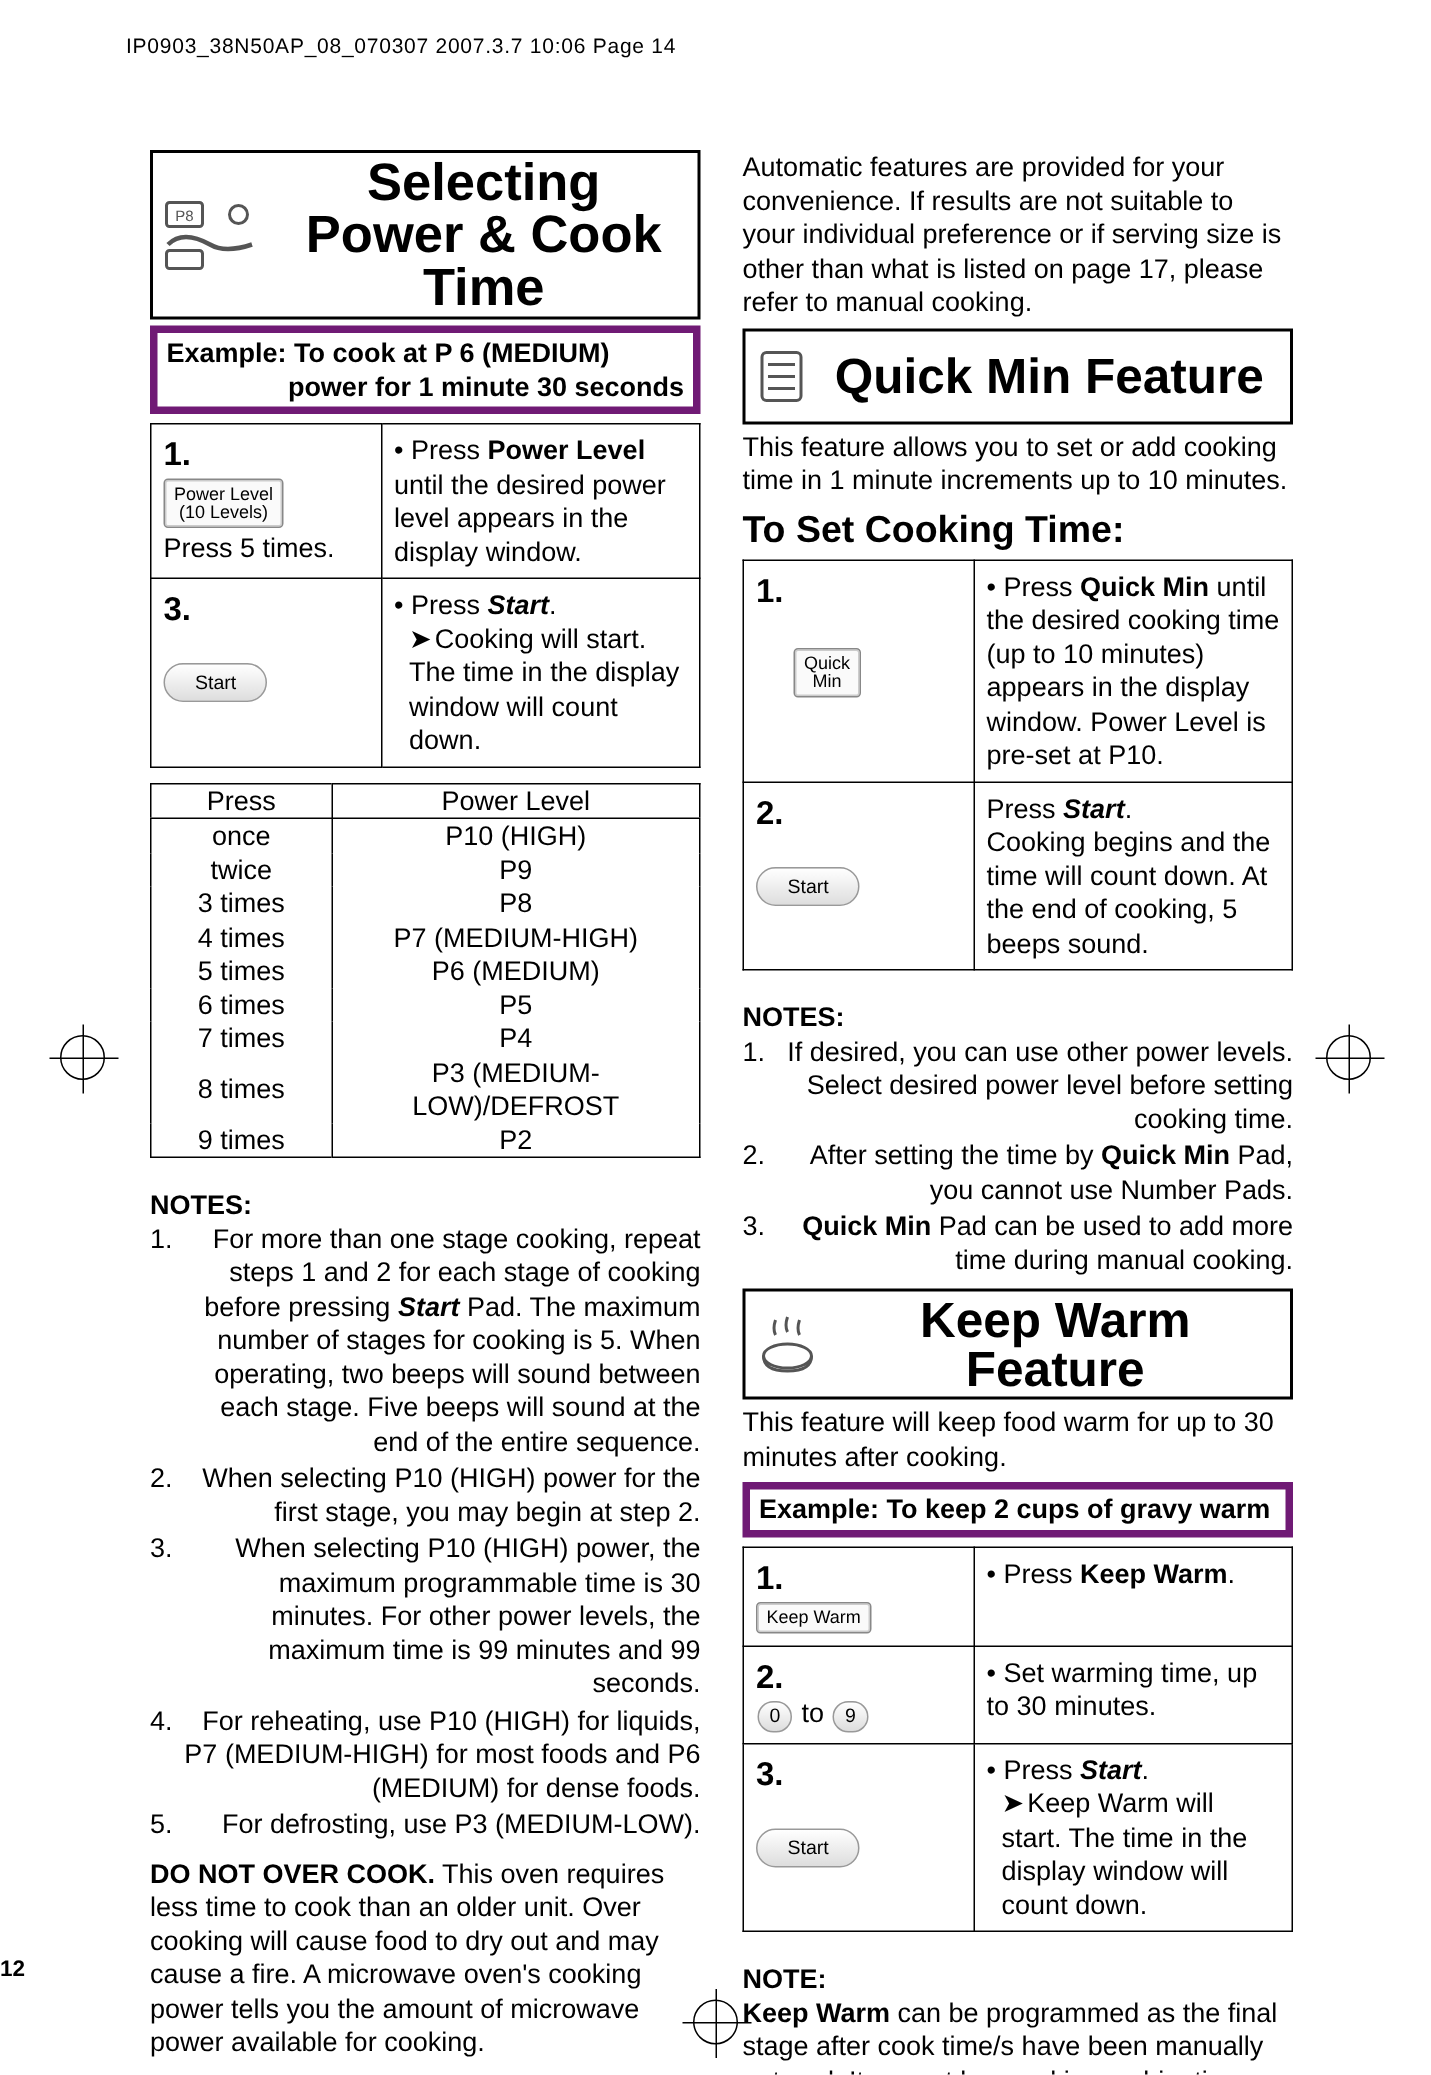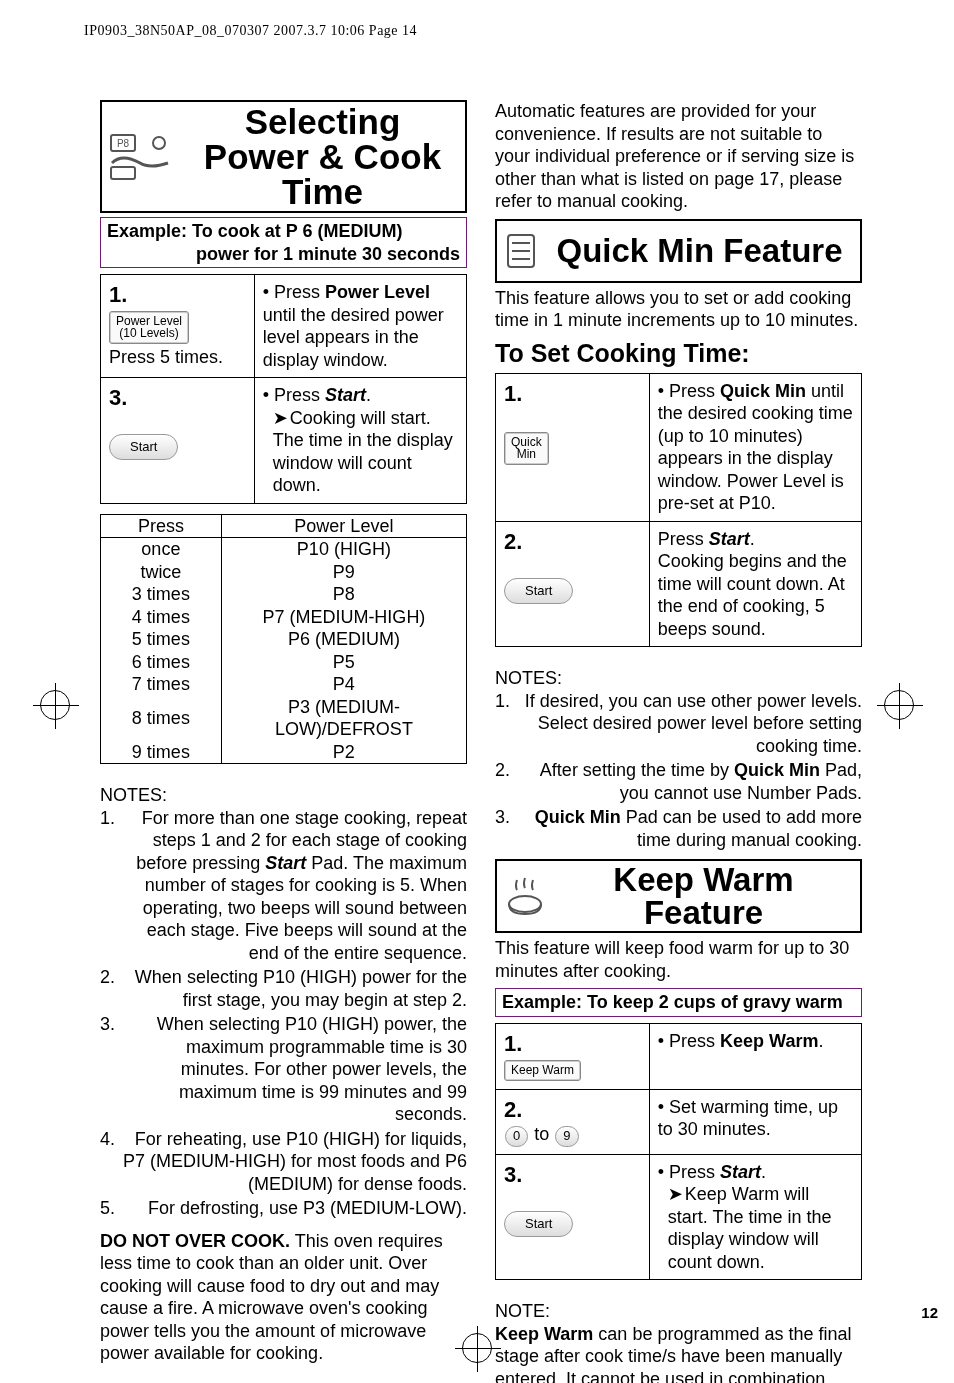--- a/index.html
+++ b/index.html
@@ -9,21 +9,21 @@
     background: #fff;
     font-family: Arial, Helvetica, sans-serif;
     color: #000;
     position: relative;
     font-size: 18px;
     line-height: 1.25;
   }
   .header-line {
     position: absolute;
     top: 22px; left: 84px;
-    font-family: Liberation Serif, serif;
+    font-family: Liberation Sans, sans-serif;
     font-size: 14px;
     letter-spacing: 0.5px;
   }
   .reg-circle { position:absolute; width:30px; height:30px; border:1px solid #000; border-radius:50%; }
   .reg-circle::before, .reg-circle::after { content:""; position:absolute; background:#000;}
   .reg-circle::before { left:-8px; top:14px; width:46px; height:1px;}
   .reg-circle::after  { top:-8px; left:14px; height:46px; width:1px;}
 
   .cols {
     position: absolute;
@@ -58,21 +58,21 @@
     font-weight: bold;
     font-size: 35px;
     line-height: 1.0;
     text-align: center;
     flex:1;
   }
   .titlebox.small .ttl { font-size: 33px; }
   .titlebox.quick .icon-slot { width: 40px; }
 
   .examplebar {
-    border: 1px solid #701a75;
+    border: 5px solid #701a75;
     padding: 2px 6px;
     font-weight: bold;
     font-size: 18px;
     margin-bottom: 6px;
   }
   .examplebar .sub { display:block; text-align:right; font-size:18px; }
 
   .steptbl {
     border: 1px solid #000;
     width: 100%;
@@ -130,39 +130,39 @@
     font-size: 18px;
     margin-bottom: 8px;
   }
   .pltable th, .pltable td {
     padding: 0 8px;
     text-align: center;
   }
   .pltable th { border-bottom: 1px solid #000; font-weight: normal; }
   .pltable td:first-child, .pltable th:first-child { border-right: 1px solid #000; width: 33%; }
 
-  .sect-h { font-weight: normal; font-size: 18px; margin-top: 20px; }
+  .sect-h { font-weight: bold; font-size: 18px; margin-top: 20px; }
   ol.notes { padding-left: 20px; font-size: 18px; }
   ol.notes li { margin-bottom: 2px; text-align: right; }
 
   p.para { font-size: 18px; margin-top: 10px; }
 
   .intro { font-size: 18px; margin-bottom: 6px; }
 
   h2.subh {
     font-size: 25px;
     font-weight: bold;
     margin: 6px 0 4px 0;
   }
 
   .pagenum {
     position:absolute;
     bottom: 60px;
     left: 0; right: 16px;
-    text-align:right;
+    text-align:left;
     font-weight: bold;
     font-size: 15px;
   }
 </style>
 </head>
 <body>
 
 <div class="header-line">IP0903_38N50AP_08_070307  2007.3.7  10:06  Page 14</div>
 <div class="reg-circle" style="left:40px; top:690px;"></div>
 <div class="reg-circle" style="right:40px; top:690px;"></div>
@@ -295,21 +295,21 @@
 
     <p class="intro">This feature allows you to set or add cooking time in 1 minute increments up to 10 minutes.</p>
 
     <h2 class="subh">To Set Cooking Time:</h2>
 
     <table class="steptbl">
       <tbody>
           <tr>
         <td class="left">
           <span class="stepnum">1.</span><br><br>
-          <span class="padlabel" style="white-space:pre-line;">Quick
+          <span class="padlabel" style="white-space:pre-line;margin-left:25px;">Quick
 Min</span>
         </td>
         <td>
           <ul class="bul">
                 <li>Press <b>Quick Min</b> until the desired cooking time (up to 10 minutes) appears in the display window. Power Level is pre-set at P10.</li>
               </ul>
         </td>
       </tr>
       <tr>
         <td class="left">

